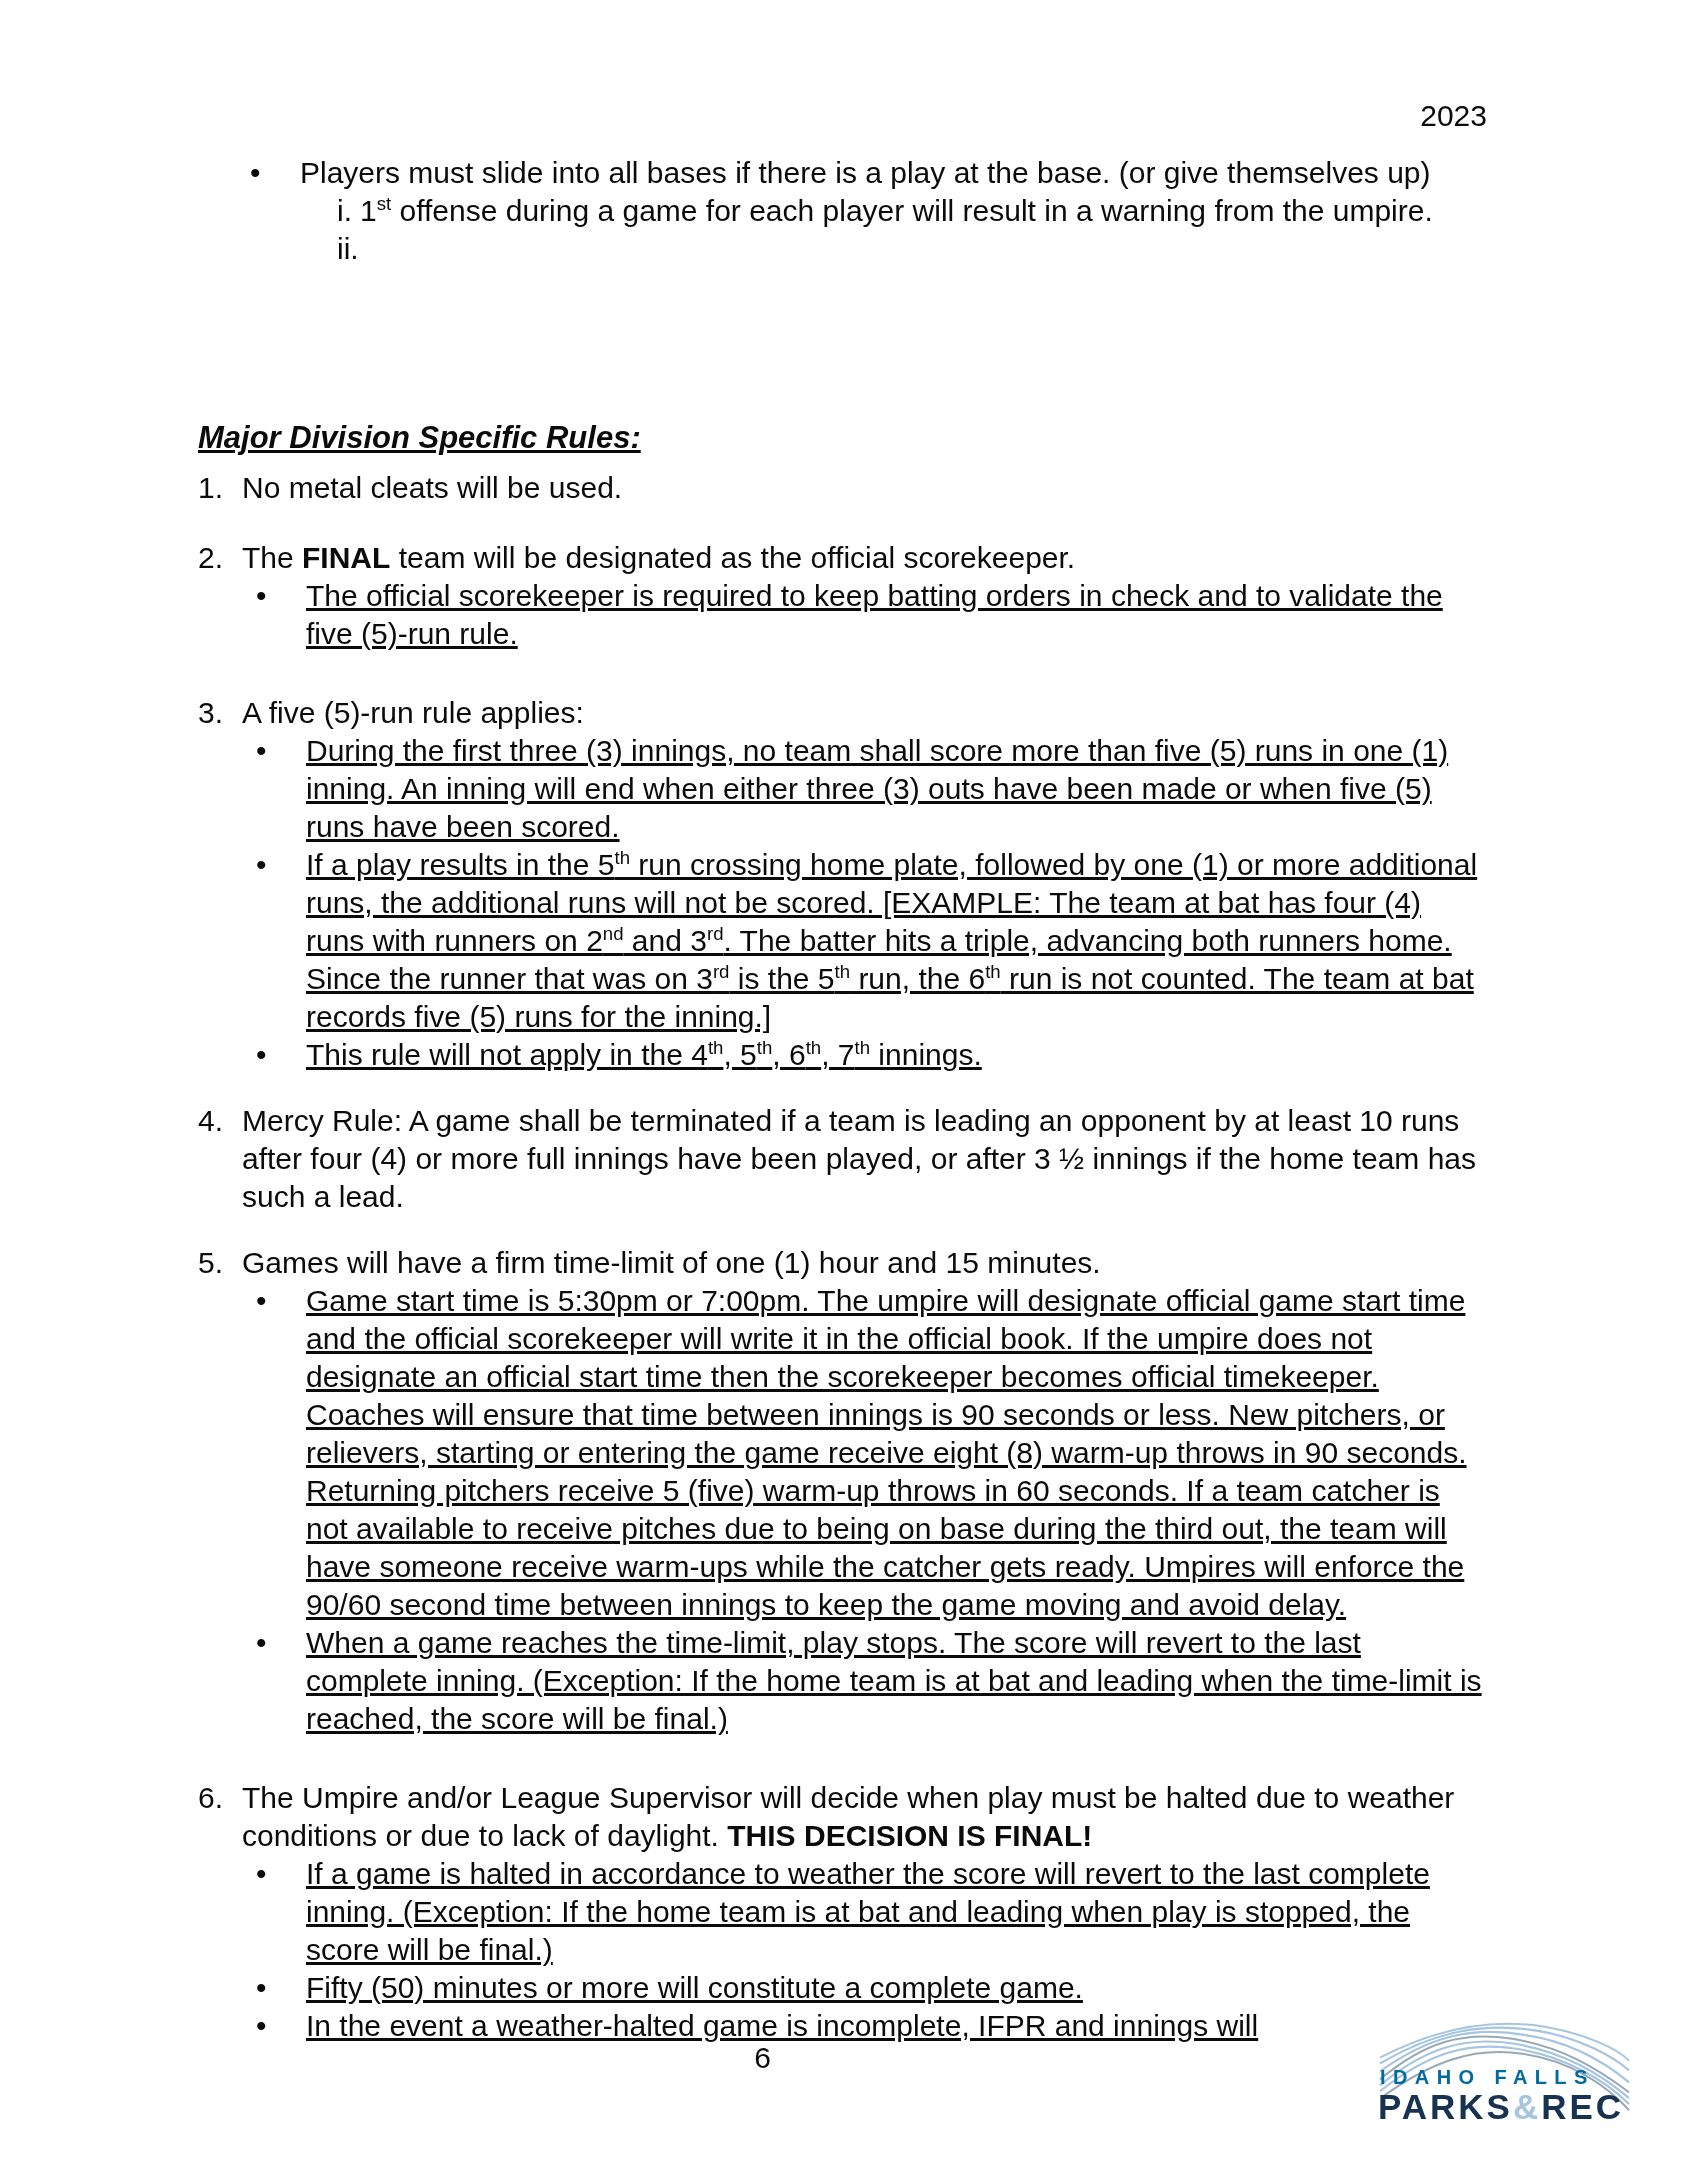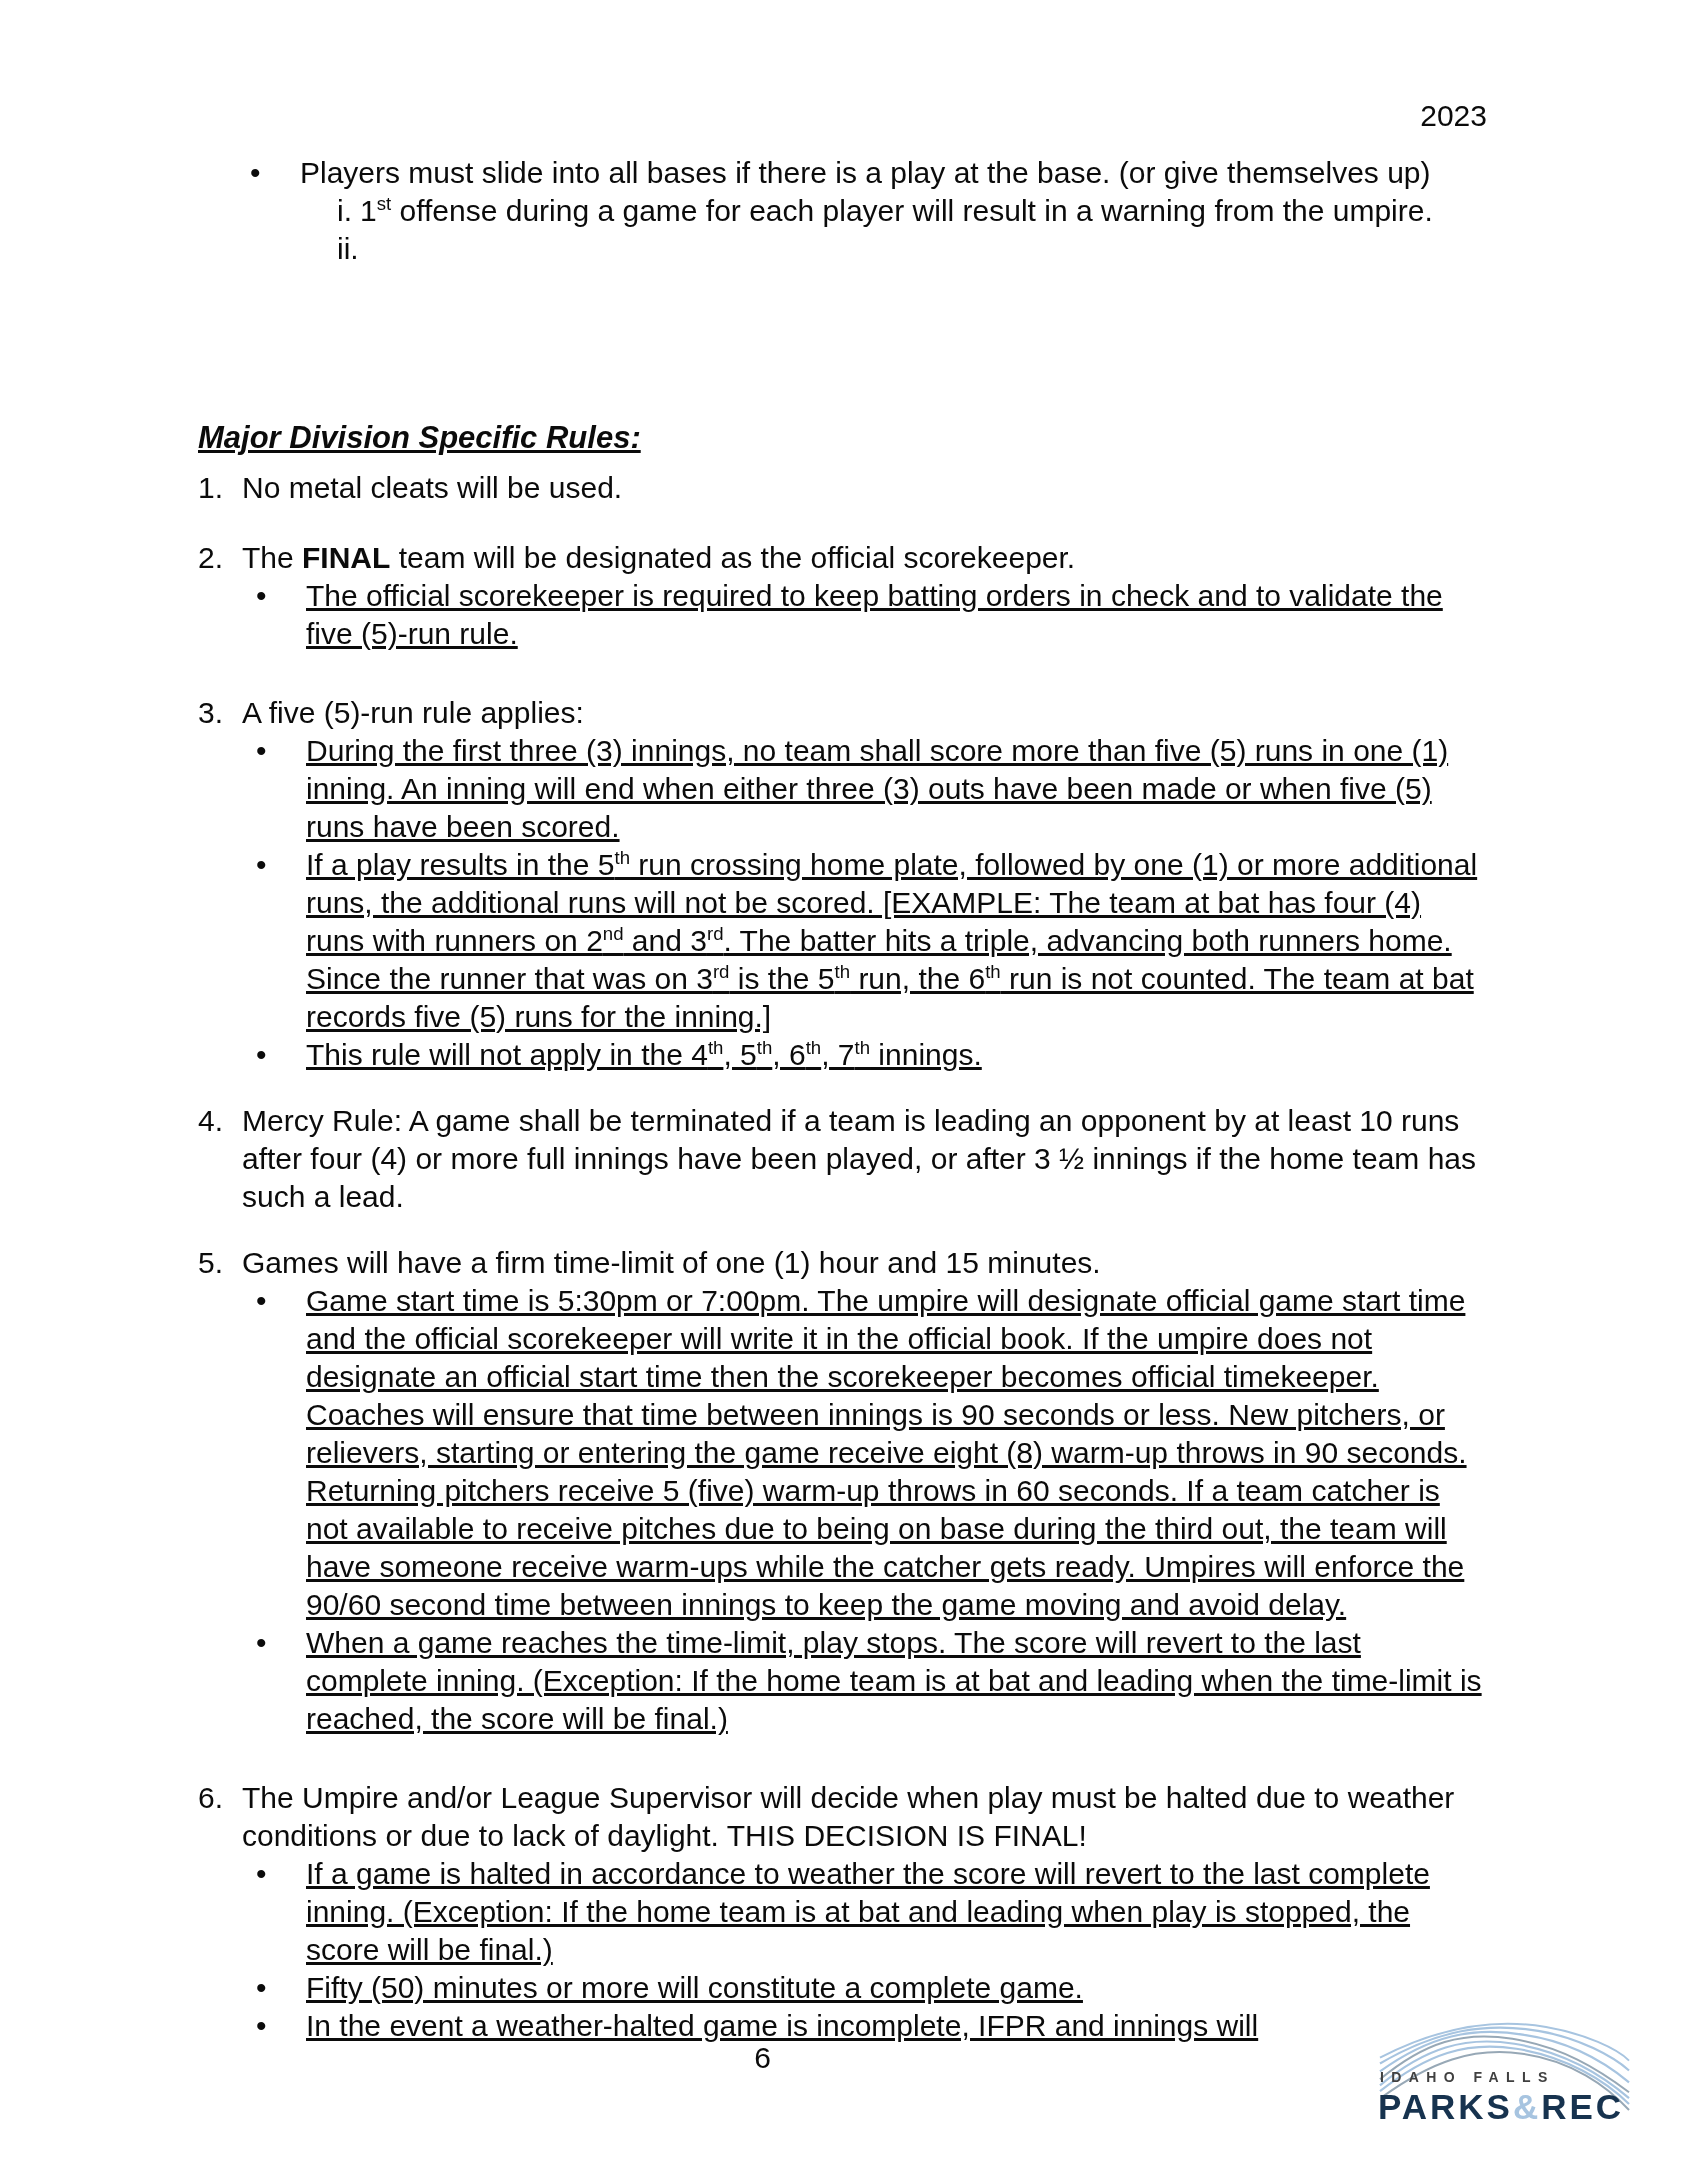--- a/index.html
+++ b/index.html
@@ -38,21 +38,21 @@
   .m-r6 { margin-top:41px; }
 
   sup { font-size:62%; line-height:0; vertical-align:super; }
 
   .page-num { position:absolute; top:2039px; left:0; width:1525px; text-align:center; }
 
   .logo { position:absolute; left:1378px; top:2020px; width:253px; height:111px; }
   .logo svg { position:absolute; top:0; left:0; }
   .logo .l1 {
     position:absolute; top:46px; left:2px; white-space:nowrap;
-    font-size:14px; line-height:22px; font-weight:bold; letter-spacing:7.4px; color:#404040;
+    font-size:20px; line-height:22px; font-weight:bold; letter-spacing:7.4px; color:#0369a1;
   }
   .logo .l2 {
     position:absolute; top:69px; left:0; white-space:nowrap;
     font-size:35px; line-height:36px; font-weight:bold; letter-spacing:3px; color:#17334f;
   }
   .logo .amp { color:#a7c4e0; }
 </style>
 </head>
 <body>
 
@@ -133,21 +133,21 @@
           <div class="rule-b">
             <span class="b-col">•</span>
             <div class="b-text"><span>When a game reaches the time-limit, play stops. The score will revert to the last complete inning. (Exception: If the home team is at bat and leading when the time-limit is reached, the score will be final.)</span></div>
           </div>
         </div>
       </div>
 
       <div class="rule m-r6">
         <span class="num">6.</span>
         <div class="body">
-          <div><span>The Umpire and/or League Supervisor will decide when play must be halted due to weather conditions or due to lack of daylight. </span><span style="font-weight: normal; margin-top: 32px;">THIS DECISION IS FINAL!</span></div>
+          <div><span>The Umpire and/or League Supervisor will decide when play must be halted due to weather conditions or due to lack of daylight. </span><span style="font-weight: bold; margin-top: 32px;">THIS DECISION IS FINAL!</span></div>
           <div class="rule-b">
             <span class="b-col">•</span>
             <div class="b-text"><span>If a game is halted in accordance to weather the score will revert to the last complete inning. (Exception: If the home team is at bat and leading when play is stopped, the score will be final.)</span></div>
           </div>
           <div class="rule-b">
             <span class="b-col">•</span>
             <div class="b-text"><span>Fifty (50) minutes or more will constitute a complete game.</span></div>
           </div>
           <div class="rule-b">
             <span class="b-col">•</span>

